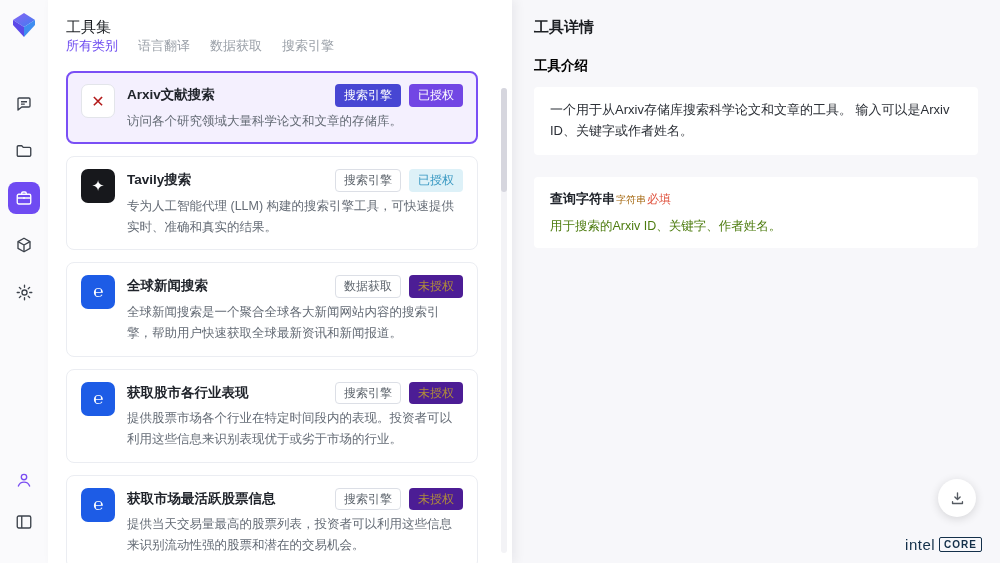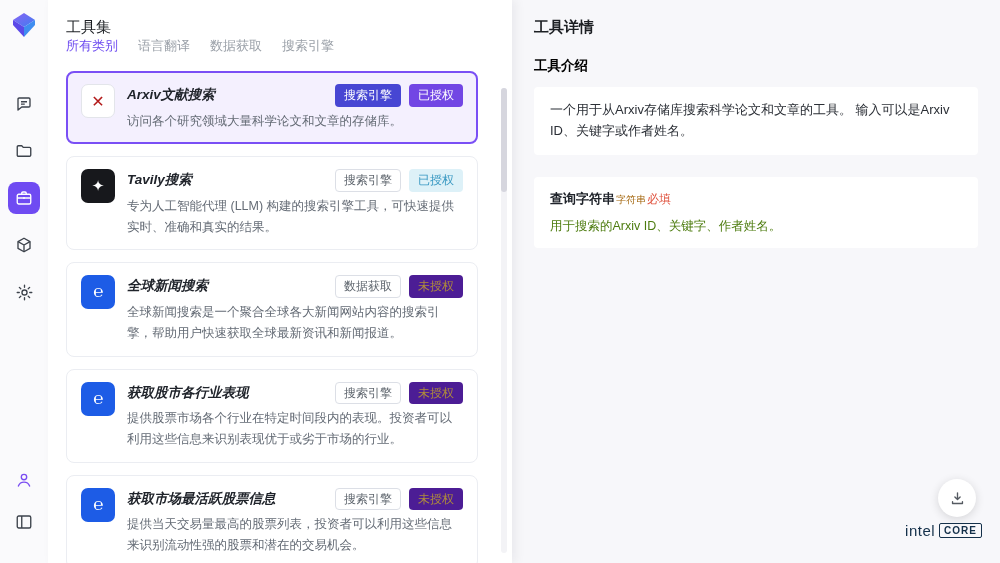--- a/index.html
+++ b/index.html
@@ -66,21 +66,21 @@
     width: 34px; height: 34px; border-radius: 7px;
     display: flex; align-items: center; justify-content: center;
     font-size: 18px; font-weight: bold; flex: none;
   }
   .icon-arxiv   { background:#fff;    border:1px solid #e3e5ea; color:#b31b1b; font-size:16px; }
   .icon-tavily  { background:#17181c; color:#fff; font-size:15px; }
   .icon-efinance{ background:#1d5ce6; color:#fff; font-size:17px; }
 
   .tool-main { flex: 1; min-width: 0; }
   .row1 { display: flex; align-items: flex-start; justify-content: space-between; gap: 8px; }
-  .tool-title { font-size: 13.5px; font-weight: bold; color: #20242b; line-height: 1.6; font-style: italic; }
+  .tool-title { font-size: 13.5px; font-weight: bold; color: #20242b; line-height: 1.6; }
   .tool-badges { display: flex; gap: 8px; flex: none; align-items: flex-start; }
   .badge { font-size: 12px; padding: 3px 9px; border-radius: 4px; line-height: 1.4; white-space: nowrap; }
   .badge.solid-indigo { background: #4746d3; color: #fff; }
   .badge.solid-purple { background: #7246e4; color: #fff; }
   .badge.outline { border: 1px solid #dcdfe6; color: #5f666e; background: #fff; padding: 2px 8px; }
   .badge.ok   { background: #ddf1f8; color: #3898c2; }
   .badge.warn { background: #4c1d95; color: #af8c3b; text-align: right; }
   .tool-desc { font-size: 12.5px; color: #646b75; line-height: 1.65; margin-top: 4px; max-width: 330px; }
 
   .scroll-track {
@@ -113,21 +113,21 @@
   .param-desc { font-size: 12.5px; color: #4d7c0f; line-height: 1.5; }
 
   .fab {
     position: absolute; right: 24px; bottom: 46px;
     width: 38px; height: 38px; border-radius: 50%;
     background: #fff; box-shadow: 0 2px 10px rgba(0,0,0,.14);
     display: flex; align-items: center; justify-content: center;
     color: #555a61; cursor: pointer; border: none;
   }
   .intel-logo {
-    position: absolute; right: 18px; bottom: 24px;
+    position: absolute; right: 18px; bottom: 10px;
     display: flex; align-items: center; gap: 4px;
     color: #14304a;
     margin-left: 17px;
   }
   .intel-word { font-size: 15px; letter-spacing: .5px; }
   .core-word  { font-size: 10px; font-weight: bold; letter-spacing: 1px;
                 border: 1px solid #14304a; padding: 1px 4px; border-radius: 2px; }
 </style>
 </head>
 <body>

